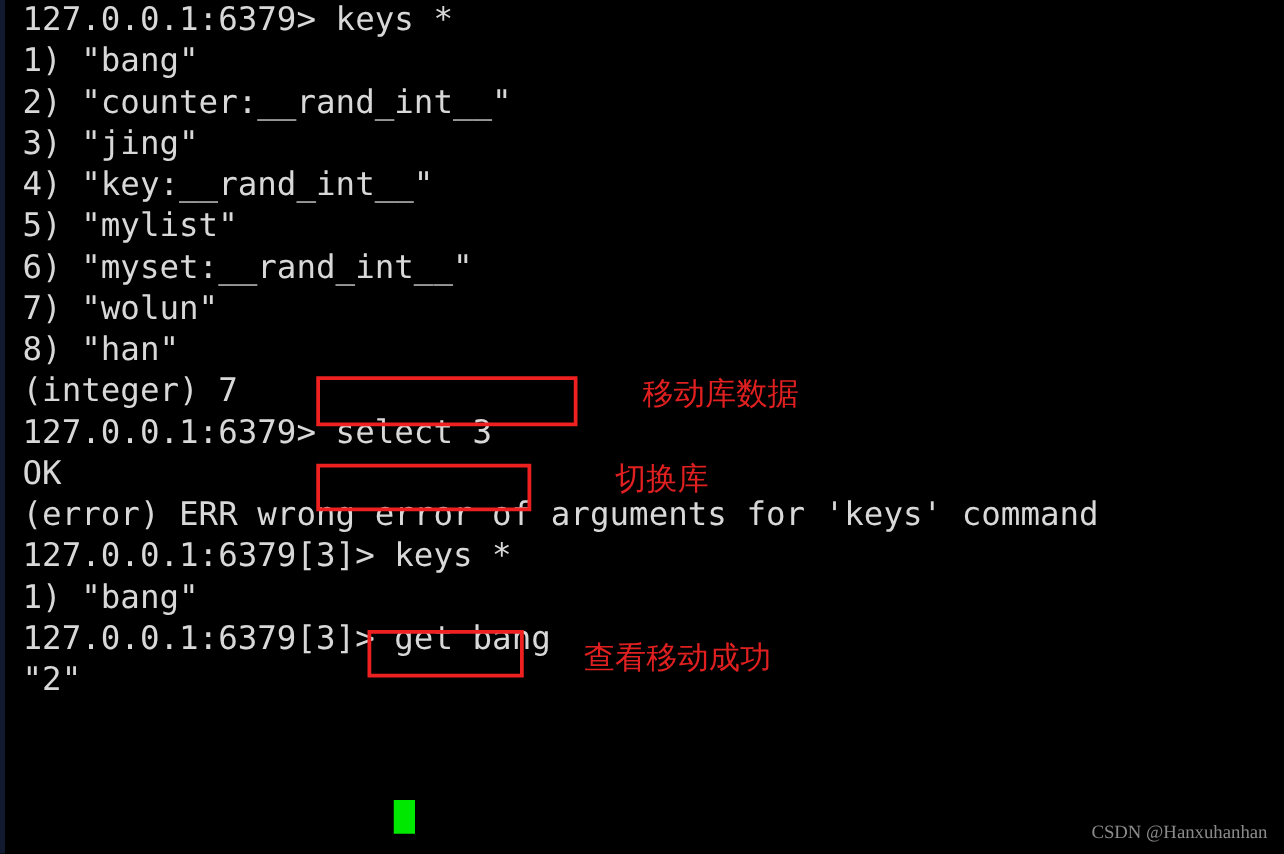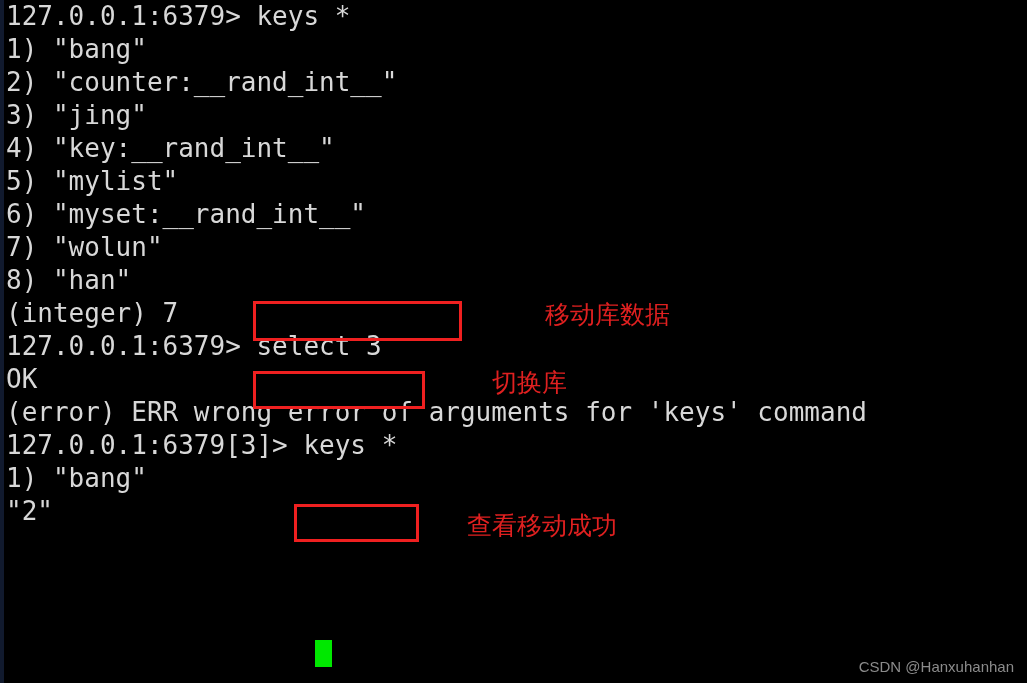--- a/index.html
+++ b/index.html
@@ -15,21 +15,21 @@
     overflow: hidden;
     border-left: 4px solid #111a2e;
     box-sizing: border-box;
     font-family: "DejaVu Sans Mono", "Liberation Mono", monospace;
   }
   .term {
     position: absolute;
     left: 0px;
     top: 0px;
     width: 1023px;
-    padding-left: 2px;
+    padding-left: 14px;
     box-sizing: border-box;
   }
   .line {
     height: 33px;
     line-height: 33px;
     font-size: 26px;
     letter-spacing: 0px;
     color: #d8d8d8;
     white-space: pre;
     font-family: "DejaVu Sans Mono", "Liberation Mono", monospace;
@@ -56,30 +56,30 @@
   #box-keys   { left: 290px; top: 504px; width: 125px; height: 38px; }
   .annot {
     position: absolute;
     color: #e02020;
     font-size: 25px;
     line-height: 30px;
     font-family: "DejaVu Sans", "Liberation Sans", sans-serif;
     font-weight: 500;
     white-space: pre;
   }
-  #annot-1 { left: 510px; top: 300px; margin-left: 31px; }
+  #annot-1 { left: 510px; top: 300px; }
   #annot-2 { left: 488px; top: 368px; }
   #annot-3 { left: 443px; top: 511px; margin-left: 20px; }
   .watermark {
     position: absolute;
     right: 13px;
     bottom: 8px;
     color: #8b8b8b;
     font-size: 15px;
-    font-family: Liberation Sans, sans-serif;
+    font-family: Liberation Serif, serif;
     white-space: pre;
   }
 </style>
 </head>
 <body>
 
 <div id="screen">
 
   <div class="term">
     <div class="line">127.0.0.1:6379&gt; keys *</div>
@@ -90,20 +90,21 @@
     <div class="line">5) "mylist"</div>
     <div class="line">6) "myset:__rand_int__"</div>
     <div class="line">7) "wolun"</div>
     <div class="line">8) "han"</div>
     <div class="line">(integer) 7</div>
     <div class="line">127.0.0.1:6379&gt; select 3</div>
     <div class="line">OK</div>
     <div class="line">(error) ERR wrong error of arguments for 'keys' command</div>
     <div class="line">127.0.0.1:6379[3]&gt; keys *</div>
     <div class="line">1) "bang"</div>
+    <div class="line">127.0.0.1:6379[3]&gt; get bang</div>
     <div class="line">"2"</div>
   </div>
 
   <div class="cursor" style="top:640px;left:311px;position:absolute;"></div>
 
   <div class="hl-box" id="box-move"></div>
   <div class="hl-box" id="box-select"></div>
   <div class="hl-box" id="box-keys"></div>
 
   <div class="annot" id="annot-1">移动库数据</div>

